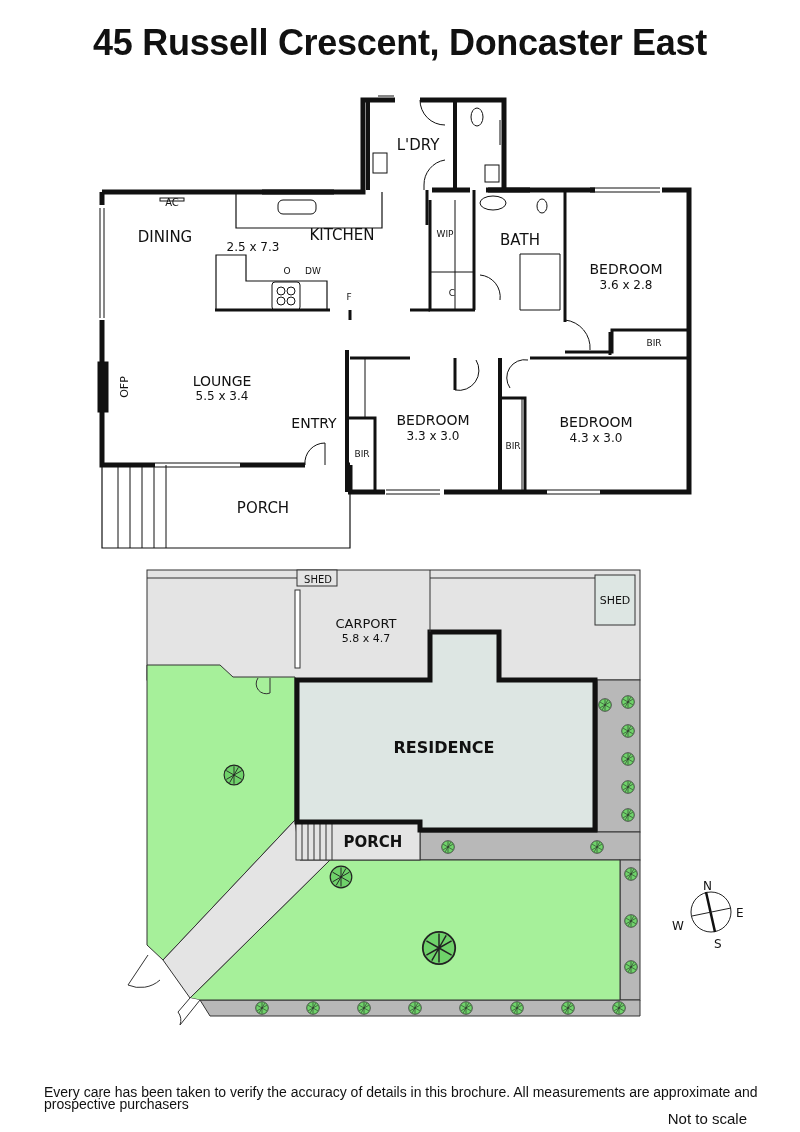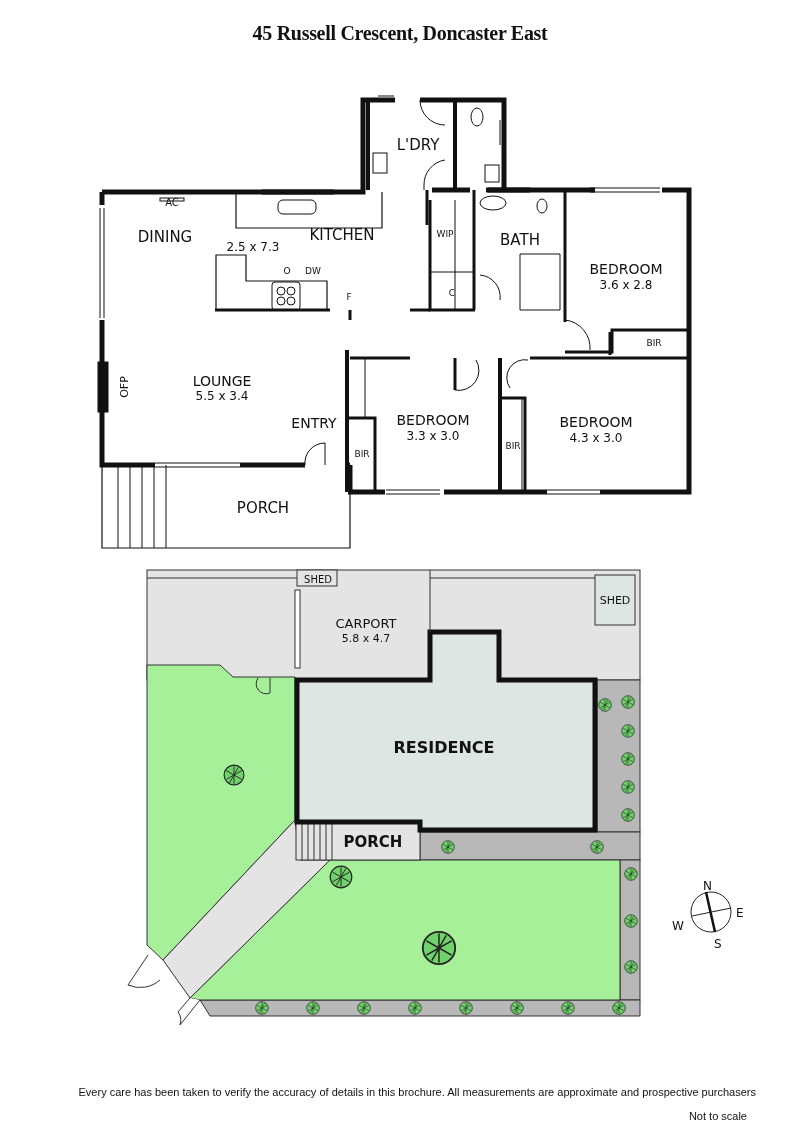--- a/index.html
+++ b/index.html
@@ -1,21 +1,21 @@
 <!DOCTYPE html>
 <html><head>
 <meta charset="utf-8">
 <style>
   html, body { margin:0; padding:0; background:#fff; }
   body { width:800px; height:1132px; position:relative; overflow:hidden; font-family:"Liberation Sans", sans-serif; }
-  .title { position:absolute; left:0; top:22px; width:800px; text-align:center; font-family:Liberation Serif, serif; font-weight:bold; font-size:20px; color:#111; letter-spacing:-0.3px; }
+  .title { position:absolute; left:0; top:22px; width:800px; text-align:center; font-family:Liberation Sans, sans-serif; font-weight:bold; font-size:36px; color:#111; letter-spacing:-0.3px; }
   svg { position:absolute; left:0; top:0; }
   .lbl { font-family:"DejaVu Sans", sans-serif; fill:#111; }
-  .disclaimer { position:absolute; left:36px; width:720px; top:1086px; text-align:right; font-family:"Liberation Sans", sans-serif; font-size:11px; color:#111; line-height:12px; }
-  .scale { position:absolute; right:53px; top:1110px; font-size:11px; color:#111; font-family:"Liberation Sans", sans-serif; }
+  .disclaimer { position:absolute; left:44px; width:720px; top:1086px; text-align:left; font-family:"Liberation Sans", sans-serif; font-size:14px; color:#111; line-height:12px; }
+  .scale { position:absolute; right:53px; top:1110px; font-size:15px; color:#111; font-family:"Liberation Sans", sans-serif; }
 </style>
 </head>
 <body>
 
 <div class="title">45 Russell Crescent, Doncaster East</div>
 
 <svg width="800" height="1132" viewBox="0 0 800 1132">
   <defs>
     <symbol id="tree-s" viewBox="-10 -10 20 20">
       <circle r="9" fill="#6fd26a" stroke="#222" stroke-width="1"></circle>

